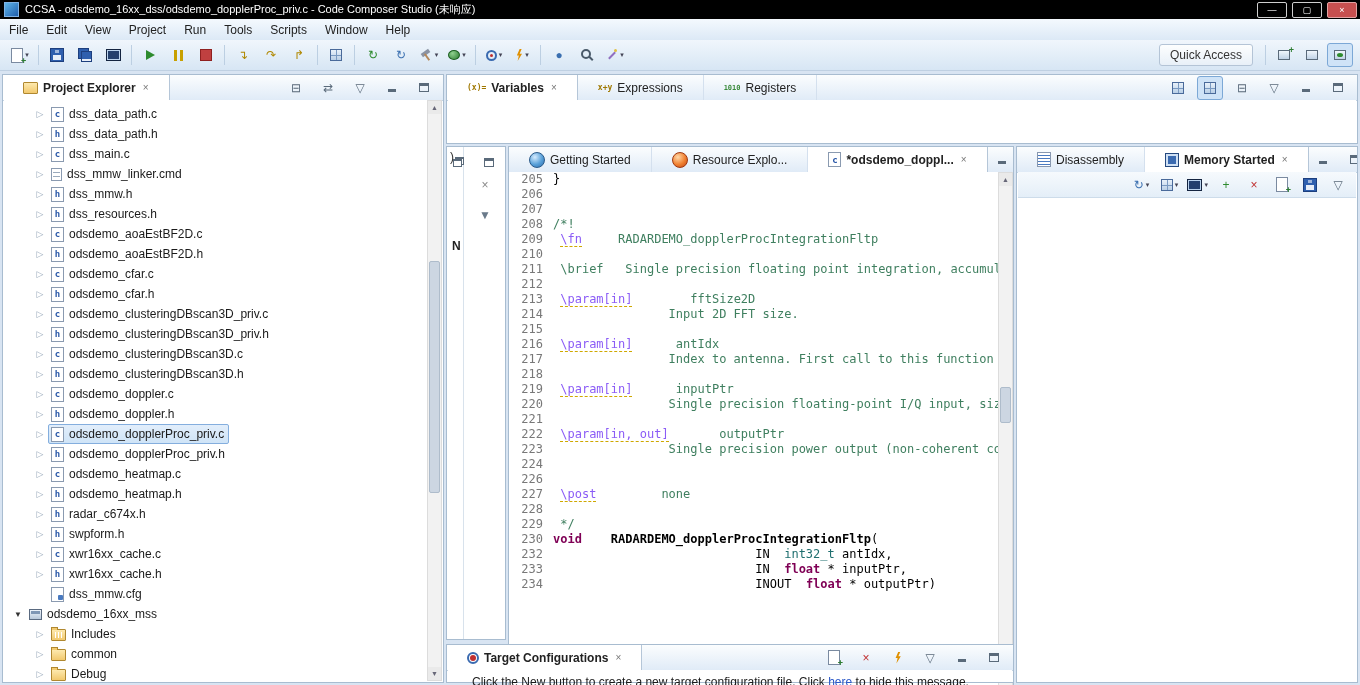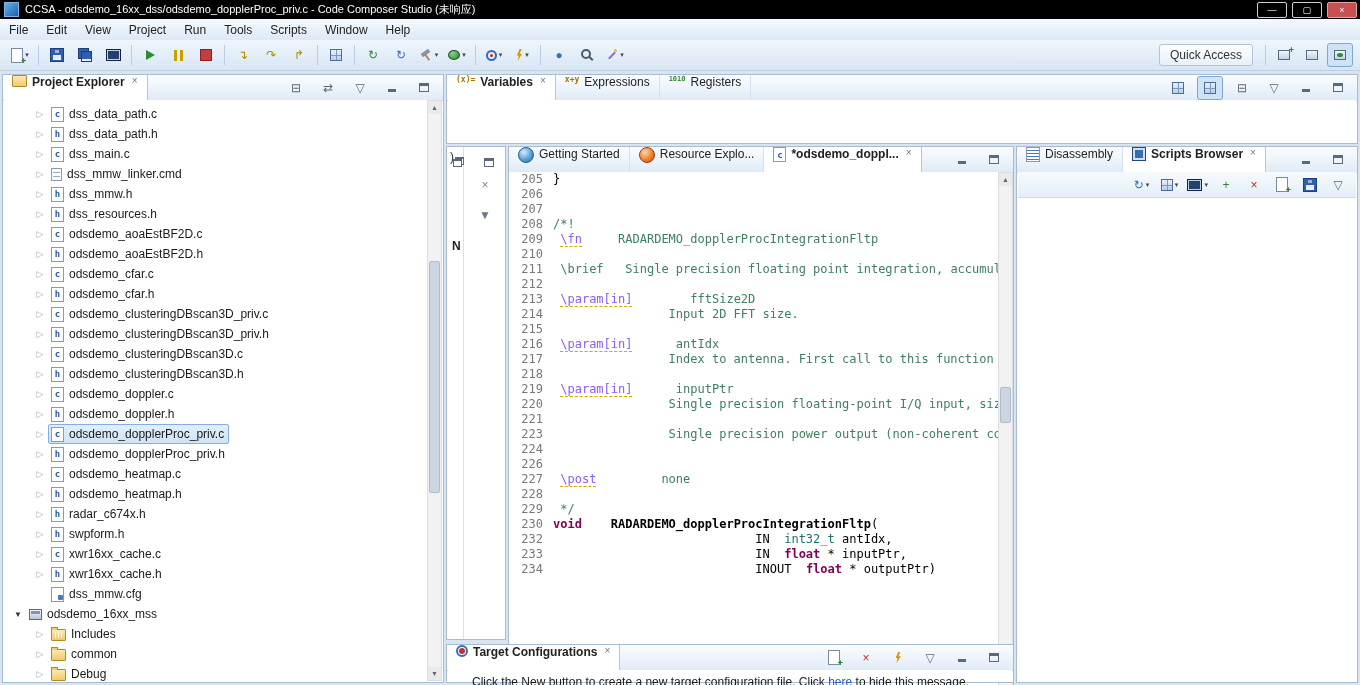--- a/index.html
+++ b/index.html
@@ -88,21 +88,21 @@
   .s-regs{font:bold 7px "DejaVu Sans Mono",monospace;color:#3a8a3a;}
   .s-pe{width:13px;height:10px;border:1px solid #b08830;background:linear-gradient(#fde9ae,#f2c96e);border-radius:1px;}
   .s-persp,.s-persp-open,.s-persp-debug{width:12px;height:10px;border:1px solid #5a6a7a;box-sizing:border-box;
         background:linear-gradient(#f0f6fc,#c0d2e6);position:relative;}
   .s-persp-open::after{content:'+';position:absolute;right:-5px;top:-6px;color:#2e7d32;font-size:9px;font-weight:bold;}
   .s-persp-debug::after{content:'';position:absolute;left:2px;top:2px;width:6px;height:4px;border-radius:50%;background:#2e8b2e;}
   
   .panel{position:absolute;background:#fff;border:1px solid #a8bcd0;box-sizing:border-box;}
   .tabrow{height:25px;background:linear-gradient(#fbfdfe,#e0ebf7);border-bottom:1px solid #c4d4e4;
           display:flex;align-items:stretch;overflow:hidden;}
-  .vtab{display:flex;align-items:flex-start;gap:5px;padding:0 9px;color:#222;border-right:1px solid #d4e0ee;white-space:nowrap;}
+  .vtab{display:flex;align-items:center;gap:5px;padding:0 20px;color:#222;border-right:1px solid #d4e0ee;white-space:nowrap;}
   .vtab.active{background:#fff;font-weight:bold;border-right:1px solid #b5c6d8;}
   .tclose{color:#777;font-size:10px;margin-left:2px;font-weight:normal;}
   .tabspacer{flex:1;}
   .tabicons{gap:4px;padding-right:5px;}
   
   #tree{position:absolute;left:1px;top:25px;right:16px;bottom:1px;overflow:hidden;padding-top:4px;background:#fff;}
   .trow{height:20px;display:flex;align-items:center;white-space:nowrap;}
   .arr{width:16px;text-align:center;font-size:9px;color:#9aaabb;flex:none;}
   .arr.e{color:#333;font-size:8px;}
   .rowin{display:inline-flex;align-items:center;height:18px;padding:0 4px 0 2px;border:1px solid transparent;border-radius:2px;}
@@ -610,20 +610,21 @@
         <div class="code-line"><span class="ln">212</span><span class="lc"></span></div>
         <div class="code-line"><span class="ln">213</span><span class="lc"><span class="tok-cm"> </span><span class="tok-tg">\param[in]</span><span class="tok-cm">        fftSize2D</span></span></div>
         <div class="code-line"><span class="ln">214</span><span class="lc"><span class="tok-cm">                Input 2D FFT size.</span></span></div>
         <div class="code-line"><span class="ln">215</span><span class="lc"></span></div>
         <div class="code-line"><span class="ln">216</span><span class="lc"><span class="tok-cm"> </span><span class="tok-tg">\param[in]</span><span class="tok-cm">      antIdx</span></span></div>
         <div class="code-line"><span class="ln">217</span><span class="lc"><span class="tok-cm">                Index to antenna. First call to this function wil</span></span></div>
         <div class="code-line"><span class="ln">218</span><span class="lc"></span></div>
         <div class="code-line"><span class="ln">219</span><span class="lc"><span class="tok-cm"> </span><span class="tok-tg">\param[in]</span><span class="tok-cm">      inputPtr</span></span></div>
         <div class="code-line"><span class="ln">220</span><span class="lc"><span class="tok-cm">                Single precision floating-point I/Q input, size </span></span></div>
         <div class="code-line"><span class="ln">221</span><span class="lc"></span></div>
+        <div class="code-line"><span class="ln">222</span><span class="lc"><span class="tok-cm"> </span><span class="tok-tg">\param[in, out]</span><span class="tok-cm">       outputPtr</span></span></div>
         <div class="code-line"><span class="ln">223</span><span class="lc"><span class="tok-cm">                Single precision power output (non-coherent combi</span></span></div>
         <div class="code-line"><span class="ln">224</span><span class="lc"></span></div>
         <div class="code-line"><span class="ln">226</span><span class="lc"></span></div>
         <div class="code-line"><span class="ln">227</span><span class="lc"><span class="tok-cm"> </span><span class="tok-tg">\post</span><span class="tok-cm">         none</span></span></div>
         <div class="code-line"><span class="ln">228</span><span class="lc"></span></div>
         <div class="code-line"><span class="ln">229</span><span class="lc"><span class="tok-cm"> */</span></span></div>
         <div class="code-line"><span class="ln">230</span><span class="lc"><span class="tok-kw">void</span><span class="tok-pl">    </span><span class="tok-fn">RADARDEMO_dopplerProcIntegrationFltp</span><span class="tok-pl">(</span></span></div>
         <div class="code-line"><span class="ln">232</span><span class="lc"><span class="tok-pl">                            IN  </span><span class="tok-ty">int32_t</span><span class="tok-pl"> antIdx,</span></span></div>
         <div class="code-line"><span class="ln">233</span><span class="lc"><span class="tok-pl">                            IN  </span><span class="tok-kw">float</span><span class="tok-pl"> * inputPtr,</span></span></div>
         <div class="code-line"><span class="ln">234</span><span class="lc"><span class="tok-pl">                            INOUT  </span><span class="tok-kw">float</span><span class="tok-pl"> * outputPtr)</span></span></div>
@@ -642,21 +643,21 @@
 
   <div id="mem" class="panel" style="left:1016px;top:146px;width:342px;height:537px;">
     <div class="tabrow">
       <span id="mem-tabs" style="display:flex;">
           <span class="vtab">
             <span class="sh s-disasm"></span>
             <span class="tlabel">Disassembly</span>
           </span>
           <span class="vtab active">
             <span class="sh s-memory"></span>
-            <span class="tlabel">Scripts Browser</span>
+            <span class="tlabel">Memory Started</span>
             <span class="tclose">×</span>
           </span>
         </span>
       <span class="tabspacer"></span>
       <span id="mem-winicons" class="tabicons">
           <span class="ticon">
             <span class="sh s-min"></span>
           </span>
           <span class="ticon">
             <span class="sh s-max"></span>

